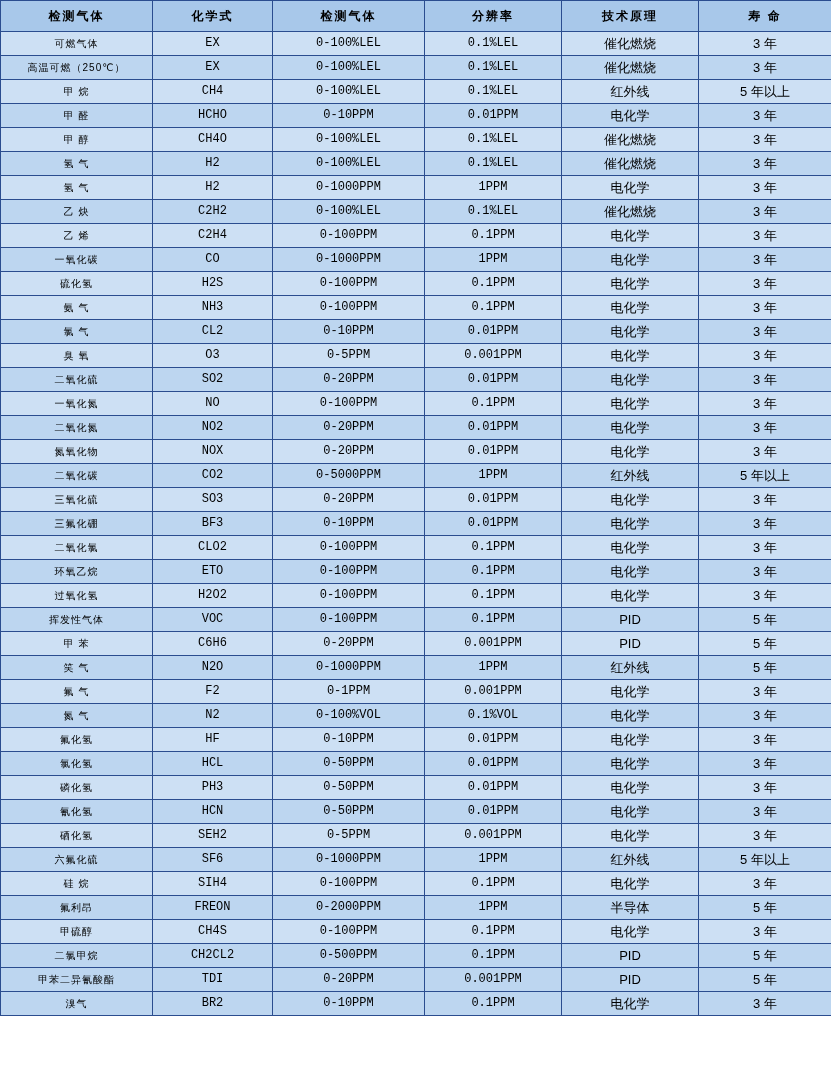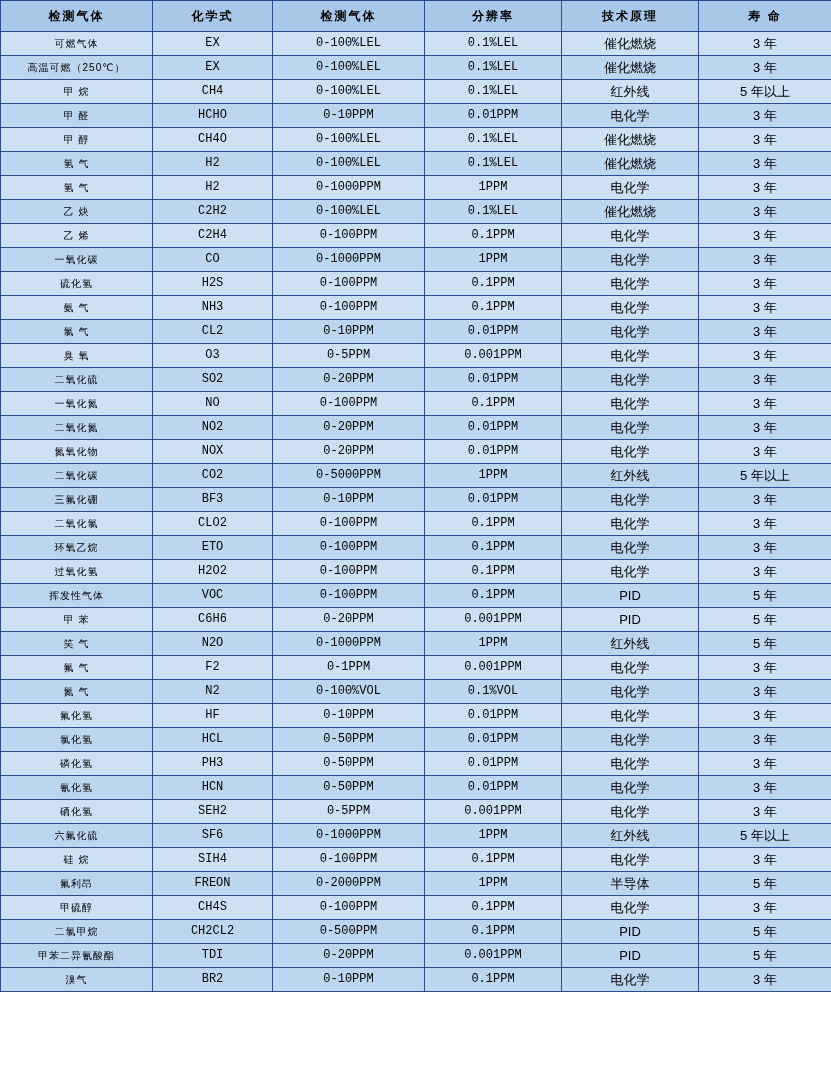--- a/index.html
+++ b/index.html
@@ -229,20 +229,28 @@
         <td class="lifetime">3 年</td>
       </tr>
       <tr class="odd">
         <td class="name">二氧化碳</td>
         <td class="formula">CO2</td>
         <td class="range">0-5000PPM</td>
         <td class="resolution">1PPM</td>
         <td class="principle">红外线</td>
         <td class="lifetime">5 年以上</td>
       </tr>
+      <tr class="even">
+        <td class="name">三氧化硫</td>
+        <td class="formula">SO3</td>
+        <td class="range">0-20PPM</td>
+        <td class="resolution">0.01PPM</td>
+        <td class="principle">电化学</td>
+        <td class="lifetime">3 年</td>
+      </tr>
       <tr class="odd">
         <td class="name">三氟化硼</td>
         <td class="formula">BF3</td>
         <td class="range">0-10PPM</td>
         <td class="resolution">0.01PPM</td>
         <td class="principle">电化学</td>
         <td class="lifetime">3 年</td>
       </tr>
       <tr class="even">
         <td class="name">二氧化氯</td>

